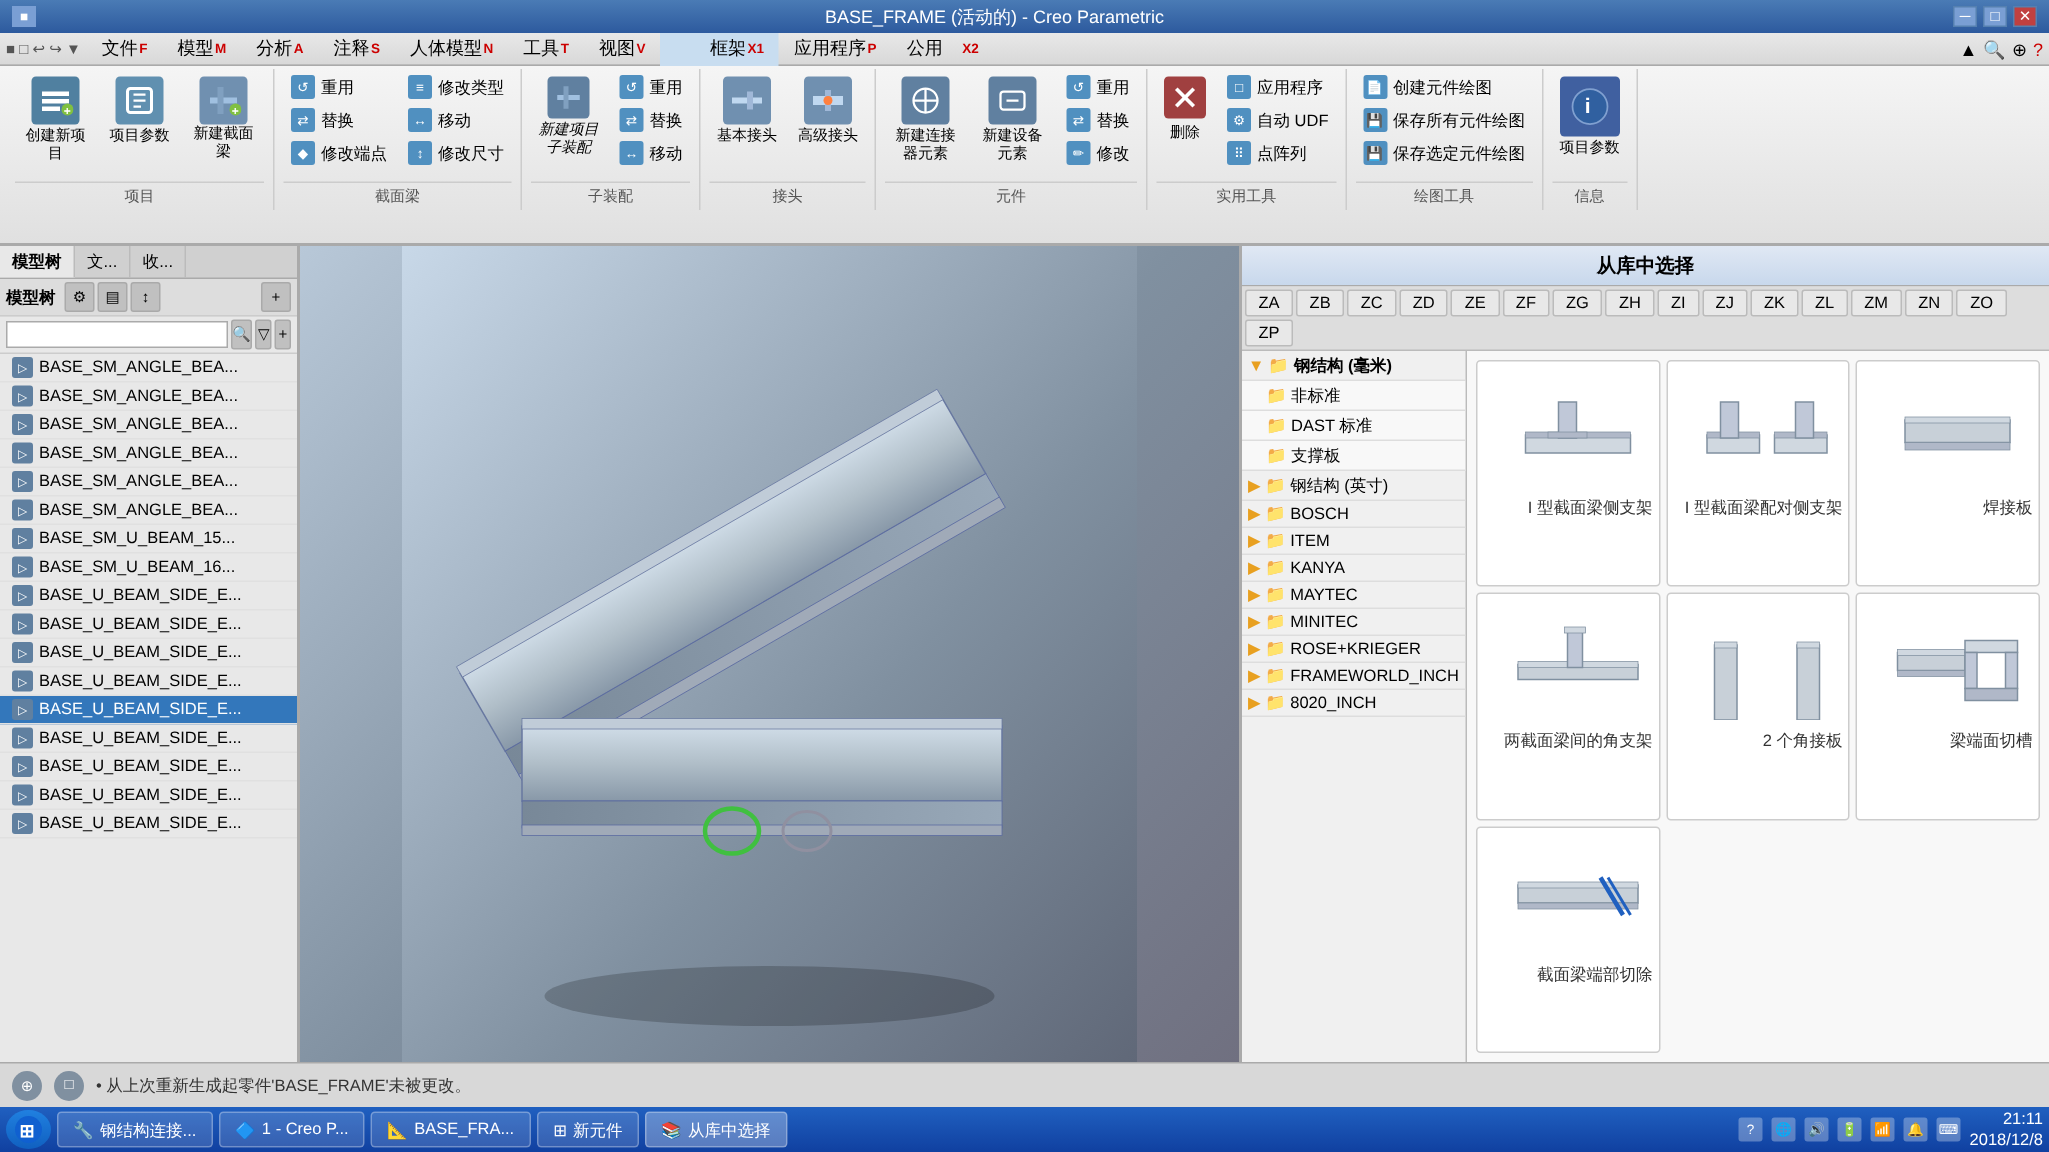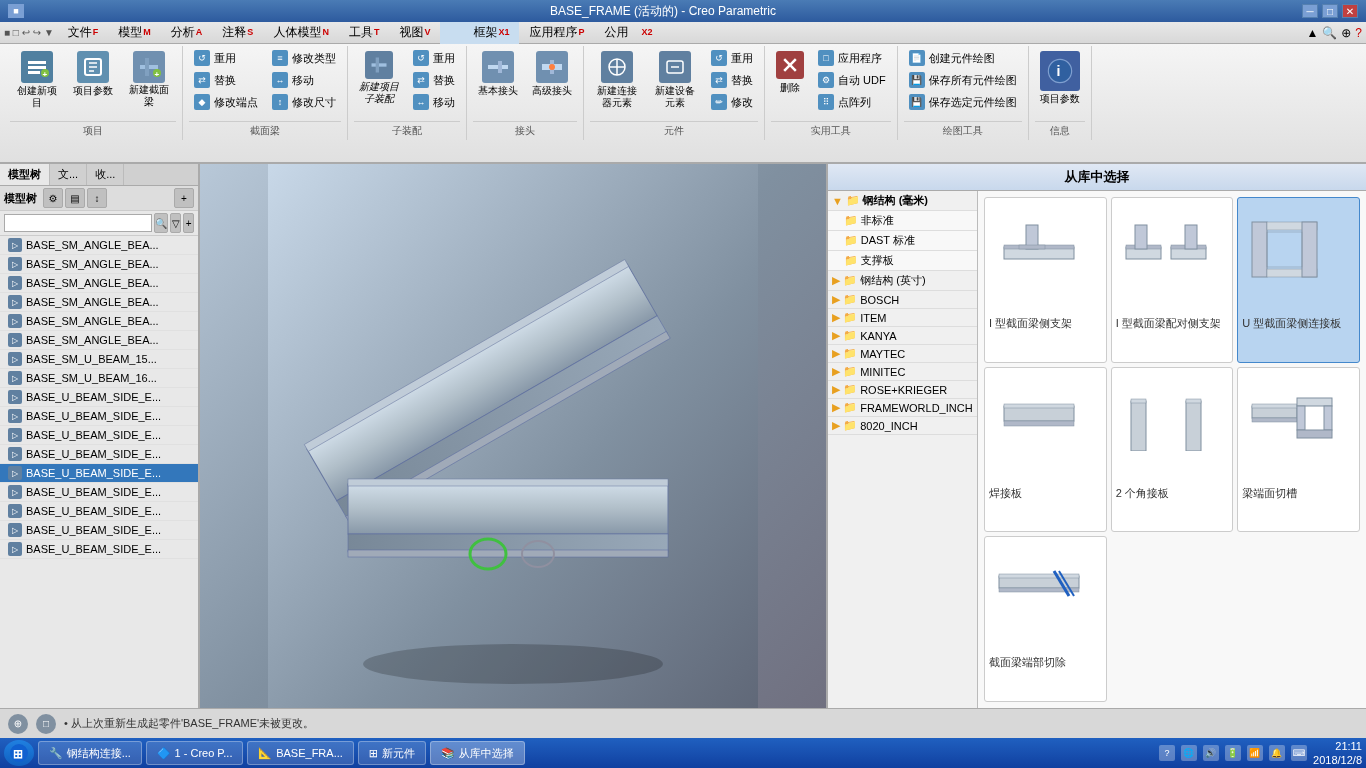--- a/index.html
+++ b/index.html
@@ -282,27 +282,26 @@
       display: grid;
       grid-template-columns: repeat(3, 1fr);
       gap: 4px;
       padding: 6px;
       overflow-y: auto;
       background: #f8f8f8;
     }
     .lib-item {
       display: flex;
       flex-direction: column;
-      align-items: flex-start;
+      align-items: flex-end;
       padding: 6px 4px;
       border: 1px solid #ccc;
       background: white;
       cursor: pointer;
       border-radius: 3px;
-      gap: 28px;
     }
     .lib-item.selected { background: #b8d4f0; border-color: #4488cc; }
     .lib-item-img {
       width: 100px;
       height: 80px;
       display: flex;
       align-items: center;
       justify-content: center;
       margin-bottom: 4px;
     }
@@ -824,20 +823,38 @@
 
       <ellipse cx="220" cy="390" rx="18" ry="15" fill="none" stroke="#40c040" stroke-width="3"></ellipse>
       <ellipse cx="270" cy="390" rx="16" ry="13" fill="none" stroke="#9090a0" stroke-width="2"></ellipse>
 
       <ellipse cx="245" cy="500" rx="150" ry="20" fill="rgba(0,0,0,0.2)"></ellipse>
     </svg>
   </div>
 
   <div id="right-panel">
     <div id="library-header">从库中选择</div>
+    <div id="library-tabs">
+      <div class="lib-tab">ZA</div>
+      <div class="lib-tab">ZB</div>
+      <div class="lib-tab">ZC</div>
+      <div class="lib-tab">ZD</div>
+      <div class="lib-tab">ZE</div>
+      <div class="lib-tab">ZF</div>
+      <div class="lib-tab">ZG</div>
+      <div class="lib-tab">ZH</div>
+      <div class="lib-tab">ZI</div>
+      <div class="lib-tab">ZJ</div>
+      <div class="lib-tab">ZK</div>
+      <div class="lib-tab">ZL</div>
+      <div class="lib-tab">ZM</div>
+      <div class="lib-tab">ZN</div>
+      <div class="lib-tab">ZO</div>
+      <div class="lib-tab">ZP</div>
+    </div>
     <div id="library-body">
       <div id="library-tree">
         <div class="lib-category expanded">
           <span style="color:#e8a020;">▼</span>
           <span>📁</span>
           <span>钢结构 (毫米)</span>
         </div>
         <div class="lib-subcategory">
           <span>📁</span>
           <span>非标准</span>
@@ -918,45 +935,44 @@
               <rect x="5" y="38" width="35" height="4" fill="#b0b8c8" stroke="#8090a0" stroke-width="0.5"></rect>
               <rect x="14" y="18" width="12" height="24" fill="#c0c8d8" stroke="#8090a0" stroke-width="1"></rect>
               <rect x="50" y="40" width="35" height="12" fill="#d0d8e0" stroke="#8090a0" stroke-width="1"></rect>
               <rect x="50" y="38" width="35" height="4" fill="#b0b8c8" stroke="#8090a0" stroke-width="0.5"></rect>
               <rect x="64" y="18" width="12" height="24" fill="#c0c8d8" stroke="#8090a0" stroke-width="1"></rect>
             </svg>
           </div>
           <span class="lib-item-label">I 型截面梁配对侧支架</span>
         </div>
 
-        <div class="lib-item selected" style="background:#b8d4f0;border-color:#4488cc;">
-          <div class="lib-item-img">
-            <svg width="90" height="75" viewBox="0 0 90 75">
-              <rect x="5" y="15" width="15" height="55" fill="#c0c8d8" stroke="#8090a0" stroke-width="1"></rect>
-              <rect x="20" y="15" width="50" height="8" fill="#d0d8e0" stroke="#8090a0" stroke-width="0.5"></rect>
-              <rect x="20" y="62" width="50" height="8" fill="#d0d8e0" stroke="#8090a0" stroke-width="0.5"></rect>
-              <rect x="55" y="15" width="15" height="55" fill="#c0c8d8" stroke="#8090a0" stroke-width="1"></rect>
-              <rect x="20" y="25" width="35" height="35" fill="none" stroke="#8090a0" stroke-width="0.5"></rect>
-            </svg>
-          </div>
-          <span class="lib-item-label">U 型截面梁侧连接板</span>
-        </div>
 
         <div class="lib-item">
           <div class="lib-item-img">
             <svg width="90" height="75" viewBox="0 0 90 75">
               <rect x="10" y="30" width="70" height="15" fill="#c8d0d8" stroke="#8090a0" stroke-width="1"></rect>
               <rect x="10" y="45" width="70" height="5" fill="#b0b8c8" stroke="#8090a0" stroke-width="0.5"></rect>
               <rect x="10" y="28" width="70" height="4" fill="#d0d8e0" stroke="#8090a0" stroke-width="0.5"></rect>
             </svg>
           </div>
           <span class="lib-item-label">焊接板</span>
         </div>
 
 
+        <div class="lib-item">
+          <div class="lib-item-img">
+            <svg width="90" height="75" viewBox="0 0 90 75">
+              <rect x="5" y="38" width="80" height="10" fill="#c8d0d8" stroke="#8090a0" stroke-width="1"></rect>
+              <rect x="5" y="36" width="80" height="4" fill="#d0d8e0" stroke="#8090a0" stroke-width="0.5"></rect>
+              <rect x="38" y="15" width="10" height="25" fill="#c0c8d8" stroke="#8090a0" stroke-width="1"></rect>
+              <rect x="36" y="13" width="14" height="4" fill="#d0d8e0" stroke="#8090a0" stroke-width="0.5"></rect>
+            </svg>
+          </div>
+          <span class="lib-item-label">两截面梁间的角支架</span>
+        </div>
 
         <div class="lib-item">
           <div class="lib-item-img">
             <svg width="90" height="75" viewBox="0 0 90 75">
               <rect x="10" y="25" width="15" height="50" fill="#c8d0d8" stroke="#8090a0" stroke-width="1"></rect>
               <rect x="10" y="23" width="15" height="4" fill="#d0d8e0" stroke="#8090a0" stroke-width="0.5"></rect>
               <rect x="65" y="25" width="15" height="50" fill="#c8d0d8" stroke="#8090a0" stroke-width="1"></rect>
               <rect x="65" y="23" width="15" height="4" fill="#d0d8e0" stroke="#8090a0" stroke-width="0.5"></rect>
             </svg>
           </div>

